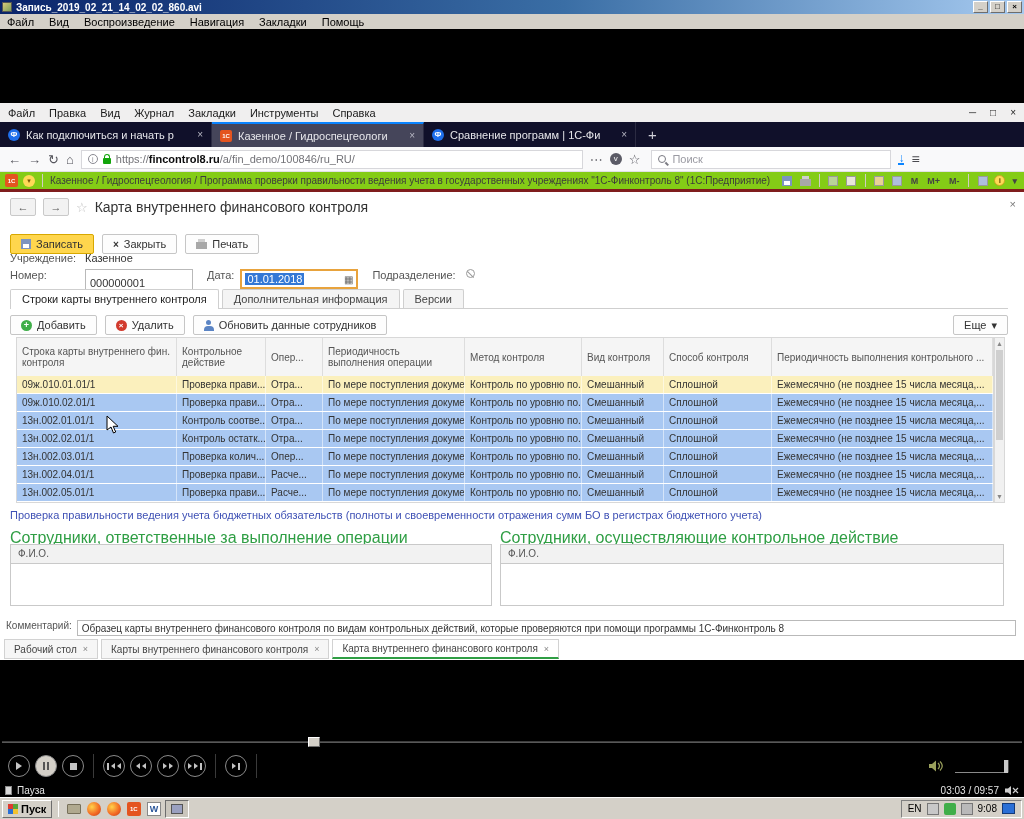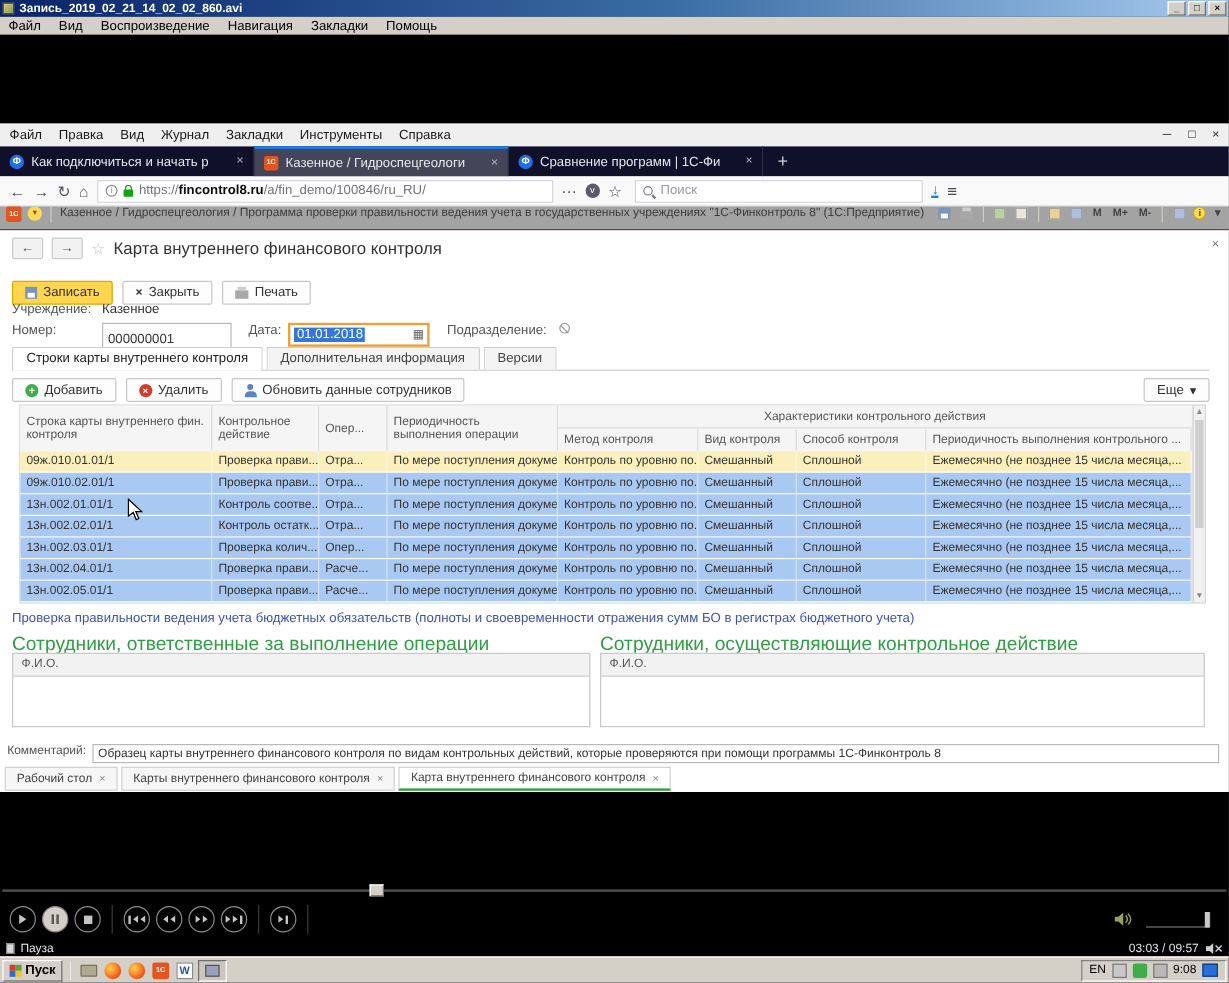--- a/index.html
+++ b/index.html
@@ -29,35 +29,35 @@
 .fftab .tclose{color:#b8b8c4;font-size:10px}
 .fftab.active{background:#45455a;border-top:2px solid #0a84ff}
 .fav{width:12px;height:12px;border-radius:2px;font-size:8px;font-weight:bold;color:#fff;display:flex;align-items:center;justify-content:center;flex:none}
 .fav-f{background:#1f6feb;border-radius:50%}
 .fav-1c{background:#e4541f;font-size:6px}
 .newtab{color:#cfcfd8;font-size:15px;display:flex;align-items:center;padding:0 12px}
 
 
 #ffnav{position:absolute;top:44px;left:0;right:0;height:25px;background:#f9f9fa;border-bottom:1px solid #e1e1e4;display:flex;align-items:center;gap:7px;padding:0 8px;color:#4a4a4f}
 .navg{font-size:13px;color:#55555c}
-#urlbar{width:380px;height:19px;background:#fff;border:1px solid #d7d7db;display:flex;align-items:center;gap:5px;padding:0 6px;font-size:11px}
+#urlbar{width:502px;height:19px;background:#fff;border:1px solid #d7d7db;display:flex;align-items:center;gap:5px;padding:0 6px;font-size:11px}
 .iinfo{width:10px;height:10px;border:1px solid #8a8a92;border-radius:50%;font-size:7px;line-height:9px;text-align:center;color:#8a8a92;flex:none}
 .lock{width:8px;height:6px;background:#12a50b;border-radius:1px;position:relative;margin-top:3px;flex:none}
 .lock:before{content:"";position:absolute;top:-4px;left:1px;width:4px;height:4px;border:1.5px solid #12a50b;border-bottom:none;border-radius:3px 3px 0 0}
 .urltxt{white-space:nowrap;overflow:hidden;color:#737378}
 .urltxt b{color:#0c0c0d}
 #searchbox{width:240px;height:19px;background:#fff;border:1px solid #d7d7db;display:flex;align-items:center;gap:6px;padding:0 6px;font-size:11px;color:#9a9aa2;margin-left:4px}
 .mag{width:8px;height:8px;border:1.5px solid #7a7a82;border-radius:50%;position:relative;flex:none}
 .mag:before{content:"";position:absolute;width:4px;height:1.5px;background:#7a7a82;transform:rotate(45deg);left:6px;top:7px}
 .pocket{width:12px;height:12px;border-radius:50%;background:#5b5b66;color:#fff;font-size:8px;line-height:12px;text-align:center}
 .dl{color:#0a84ff;font-weight:bold;font-size:12px;border-bottom:2px solid #0a84ff;line-height:10px}
 .burger{font-size:14px;color:#4a4a4f}
 
 
-#onecbar{position:absolute;top:69px;left:0;right:0;height:20px;background:#a3a3a3;border-bottom:1px solid #7f1d1d;display:flex;gap:5px;padding:0 5px;font-size:10px;color:#3c3c3c}
+#onecbar{position:absolute;top:69px;left:0;right:0;height:20px;background:#84cc16;border-bottom:3px solid #7f1d1d;display:flex;align-items:center;gap:5px;padding:0 5px;font-size:10px;color:#3c3c3c}
 .onec-logo{width:13px;height:13px;background:#e4541f;border-radius:2px;color:#fff;font-size:6px;font-weight:bold;display:flex;align-items:center;justify-content:center;flex:none}
 .onec-dd{width:12px;height:12px;background:#ffd957;border-radius:50%;font-size:7px;line-height:12px;text-align:center;color:#7a5a00;flex:none}
 #onectitle{flex:1;white-space:nowrap;overflow:hidden}
 .tico{width:13px;height:12px;display:flex;align-items:center;justify-content:center;flex:none}
 .floppy{width:10px;height:10px;background:#7c94c0;position:relative}
 .floppy:before{content:"";position:absolute;left:2px;bottom:1px;width:6px;height:4px;background:#fff}
 .printer{width:11px;height:7px;background:#a8a8a8;position:relative;margin-top:3px}
 .printer:before{content:"";position:absolute;left:2px;top:-3px;width:7px;height:3px;background:#cfcfcf}
 .sqico{width:10px;height:10px;border:1px solid #9a9a9a;background:#e8e6da}
 .sq-g{background:#b9d39a}.sq-o{background:#e7d394}.sq-b{background:#aebfdd}
@@ -351,21 +351,20 @@
       </div>
 
       <div id="grid">
         <div class="g-inner">
           <div class="g-head">
             <div class="hcell c0">Строка карты внутреннего фин. контроля</div>
             <div class="hcell c1">Контрольное действие</div>
             <div class="hcell c2">Опер...</div>
             <div class="hcell c3">Периодичность выполнения операции</div>
             <div class="hgroup">
-              <div class="hg-top">Характеристики контрольного действия</div>
               <div class="hg-bot">
                 <div class="hcell c4">Метод контроля</div>
                 <div class="hcell c5">Вид контроля</div>
                 <div class="hcell c6">Способ контроля</div>
                 <div class="hcell c7">Периодичность выполнения контрольного ...</div>
               </div>
             </div>
           </div>
           <div class="g-row cur">
             <div class="c0">09ж.010.01.01/1</div>

